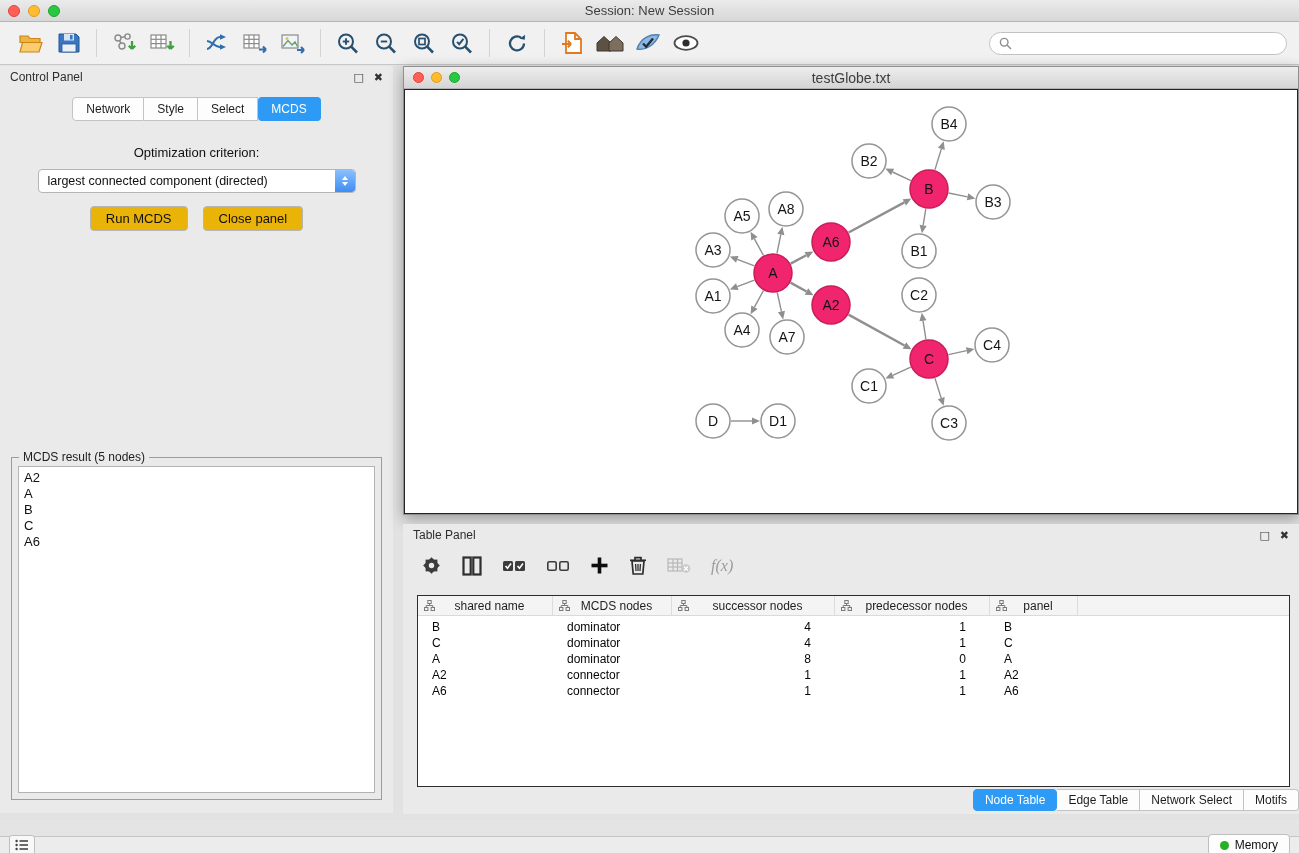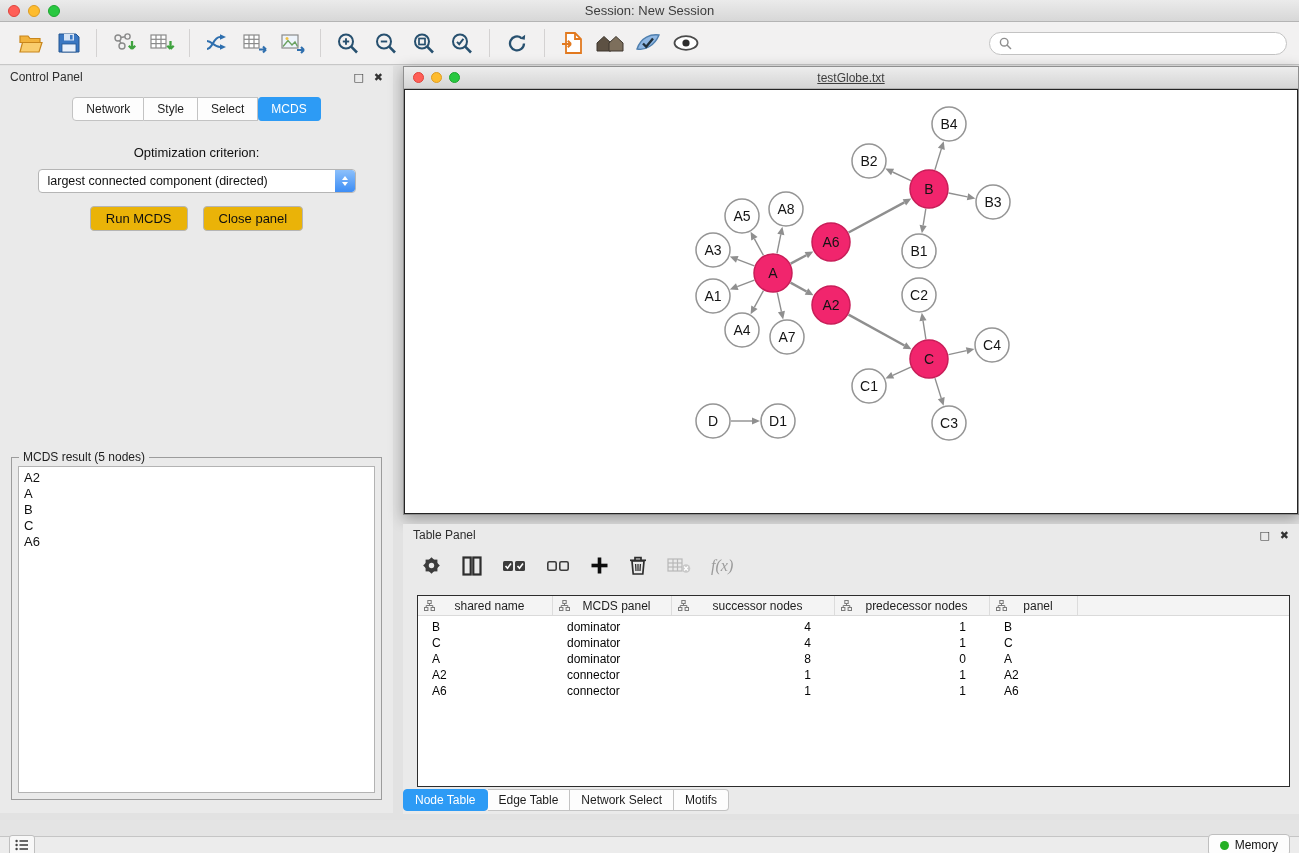--- a/index.html
+++ b/index.html
@@ -115,21 +115,21 @@
   }
   .nw-titlebar {
     height:22px;
     background:linear-gradient(#ededed,#d5d5d5);
     border-bottom:1px solid #b2b2b2;
     position:relative;
     display:flex; align-items:center; justify-content:center;
   }
   .nw-traffic { position:absolute; left:9px; top:5px; display:flex; gap:7px; }
   .tl.small { width:11px; height:11px; }
-  .nw-title { font-size:12px; color:#3d3d3d;text-decoration:underline; }
+  .nw-title { font-size:14px; color:#3d3d3d; }
   .nw-canvas { position:absolute; top:22px; left:0; right:0; bottom:0; background:#fff; border:1px solid #242424; }
   .nw-canvas svg { display:block; }
 
   
   .table-panel { left:403px; top:458px; width:896px; height:290px; background:#eaeaea; }
   .tp-toolbar { display:flex; align-items:center; gap:20px; padding:9px 18px 5px; }
   .tp-btn { background:none; border:none; display:flex; align-items:center; justify-content:center; cursor:default; }
   .fx-label { font-size:16px; font-style:italic; color:#9b9b9b; font-family:"Liberation Serif",serif; }
   .tp-table-wrap {
     position:absolute; left:14px; right:9px; top:71px; bottom:27px;
@@ -141,21 +141,21 @@
     border-right:1px solid #dcdcdc;
     height:100%; padding-left:6px;
   }
   .t-hcell svg { flex:0 0 auto; }
   .t-hlabel { flex:1; text-align:center; font-size:12px; color:#1e1e1e; padding-right:8px; }
   .t-body { padding-top:3px; }
   .t-row { display:flex; height:16px; align-items:center; }
   .t-cell { font-size:12px; color:#050505; overflow:hidden; white-space:nowrap; }
   .t-cell.left { text-align:left; padding-left:14px; }
   .t-cell.right { text-align:right; padding-right:24px; }
-  .tp-tabs { position:absolute; bottom:3px; left:0; right:0; display:flex; justify-content:flex-start; }
+  .tp-tabs { position:absolute; bottom:3px; left:0; right:0; display:flex; justify-content:flex-end; }
   .tp-tab {
     font-size:12px; padding:3px 11px;
     background:#fdfdfd; color:#1d1d1d;
     border:1px solid #c3c3c3; border-left:none;
   }
   .tp-tab:first-child { border-left:1px solid #c3c3c3; border-radius:4px 0 0 4px; }
   .tp-tab:last-child { border-radius:0 4px 4px 0; }
   .tp-tab.active { background:#2d9bf5; border-color:#2d9bf5; color:#fff; border-radius:4px; }
 
   
@@ -626,21 +626,21 @@
             </svg>
             <span class="t-hlabel">shared name</span>
           </div>
           <div class="t-hcell" style="width: 119px;">
             <svg width="11" height="11" viewBox="0 0 11 11">
               <rect x="3.8" y="0.5" width="3.4" height="3" fill="none" stroke="#7a7a7a" stroke-width="1"></rect>
               <rect x="0.5" y="7.5" width="3.4" height="3" fill="none" stroke="#7a7a7a" stroke-width="1"></rect>
               <rect x="7.1" y="7.5" width="3.4" height="3" fill="none" stroke="#7a7a7a" stroke-width="1"></rect>
               <path d="M5.5 3.5 v2 M2.2 7.5 v-2 h6.6 v2" fill="none" stroke="#7a7a7a" stroke-width="1"></path>
             </svg>
-            <span class="t-hlabel">MCDS panel</span>
+            <span class="t-hlabel">MCDS nodes</span>
           </div>
           <div class="t-hcell" style="width: 163px;">
             <svg width="11" height="11" viewBox="0 0 11 11">
               <rect x="3.8" y="0.5" width="3.4" height="3" fill="none" stroke="#7a7a7a" stroke-width="1"></rect>
               <rect x="0.5" y="7.5" width="3.4" height="3" fill="none" stroke="#7a7a7a" stroke-width="1"></rect>
               <rect x="7.1" y="7.5" width="3.4" height="3" fill="none" stroke="#7a7a7a" stroke-width="1"></rect>
               <path d="M5.5 3.5 v2 M2.2 7.5 v-2 h6.6 v2" fill="none" stroke="#7a7a7a" stroke-width="1"></path>
             </svg>
             <span class="t-hlabel">successor nodes</span>
           </div>

